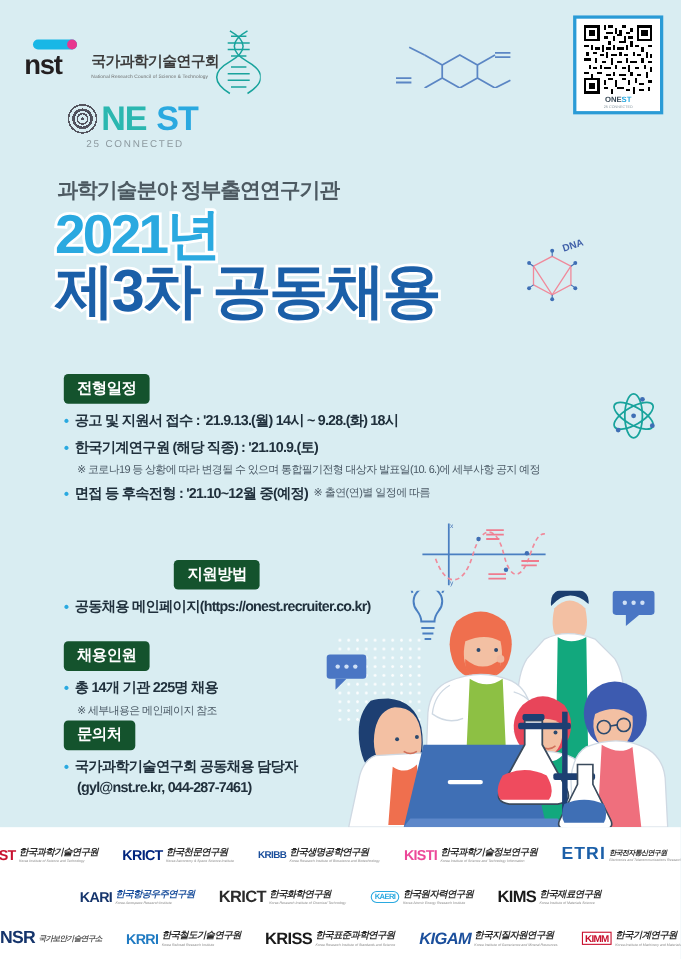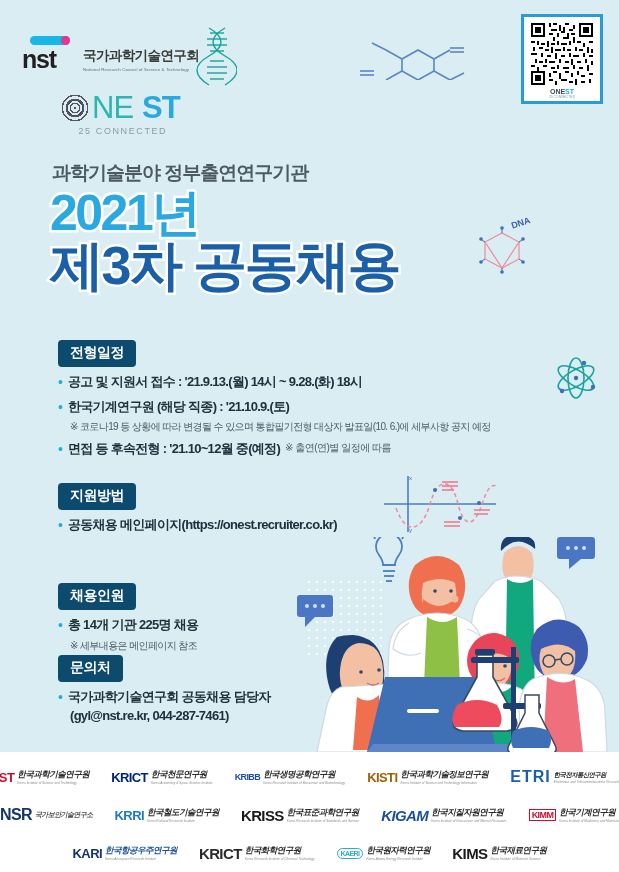--- a/index.html
+++ b/index.html
@@ -25,41 +25,41 @@
   .nst-kr .k1{font-size:13.5px;font-weight:bold;letter-spacing:-0.6px;display:block;}
   .nst-kr .k2{font-size:4.4px;letter-spacing:0.1px;display:block;color:#6b6b6b;margin-top:2px;}
 
   .onest{position:absolute;left:60px;top:92px;}
   .onest-row{display:flex;align-items:center;gap:2px;}
   .onest-o{width:30px;height:30px;border-radius:50%;
      background:
        radial-gradient(circle, transparent 0 7px, #4b4b58 7px 8px, transparent 8px),
        repeating-radial-gradient(circle at 50% 50%, #55555f 0 1.4px, transparent 1.4px 4px);
      position:relative;}
-  .onest-ne{font-size:31px;font-weight:normal;color:#2bb7b0;letter-spacing:-1px;line-height:1;}
+  .onest-ne{font-size:31px;font-weight:bold;color:#2bb7b0;letter-spacing:-1px;line-height:1;}
   .onest-st{font-size:31px;font-weight:bold;color:#2aa9e0;letter-spacing:-1px;line-height:1;margin-left:7px;}
   .onest-sub{font-size:9px;color:#8d9aa0;letter-spacing:1.6px;text-align:center;margin-top:3px;margin-left:6px;}
 
   .qr-box{position:absolute;right:16px;top:14px;width:82px;height:90px;border:3px solid #2a9bd6;background:#fff;
           display:flex;flex-direction:column;align-items:center;justify-content:flex-start;padding-top:4px;box-sizing:border-box;}
   .qr-img{width:66px;height:66px;}
   .qr-cap{font-size:7px;font-weight:bold;color:#3a4a57;margin-top:1px;}
   .qr-cap b{color:#2aa9e0;}
   .qr-sub{font-size:3.4px;color:#8b9aa3;}
 
   
   .pre-title{position:absolute;left:52px;top:160px;font-size:19px;font-weight:bold;color:#4d5a62;letter-spacing:-1px;}
   .title1{position:absolute;left:50px;top:188px;font-size:50px;font-weight:bold;color:#2aa9e0;letter-spacing:-2.5px;
           -webkit-text-stroke:5px #ffffff;paint-order:stroke fill;line-height:1;}
   .title2{position:absolute;left:50px;top:238px;font-size:54px;font-weight:bold;color:#1b5fa8;letter-spacing:-2.5px;
           -webkit-text-stroke:5px #ffffff;paint-order:stroke fill;line-height:1;}
 
   
   .sec{position:absolute;left:58px;}
-  .badge{display:inline-block;background:#0c4a6e;color:#fff;font-size:14px;font-weight:bold;
+  .badge{display:inline-block;background:#14532d;color:#fff;font-size:14px;font-weight:bold;
          padding:4px 12px 5px;border-radius:4px;letter-spacing:-0.5px;}
   .line{display:flex;align-items:flex-start;gap:5px;margin-top:7px;}
   .dot{color:#2aa9e0;font-size:14px;line-height:1.25;}
   .ltxt{font-size:13px;font-weight:bold;color:#20303c;letter-spacing:-0.7px;line-height:1.3;}
   .note{font-size:10px;color:#4b5a66;letter-spacing:-0.6px;margin:4px 0 0 12px;font-weight:normal;}
   .sub2{font-size:13px;font-weight:bold;color:#20303c;letter-spacing:-0.7px;margin-left:12px;line-height:1.45;}
   .inline-note{font-size:10px;color:#4b5a66;font-weight:normal;letter-spacing:-0.5px;}
 
   
   .footer{position:absolute;left:0;bottom:0;width:619px;height:120px;background:#ffffff;}
@@ -309,21 +309,21 @@
       <span class="ltxt">한국기계연구원 (해당 직종) : '21.10.9.(토)</span>
     </div>
     <div class="note">※ 코로나19 등 상황에 따라 변경될 수 있으며 통합필기전형 대상자 발표일(10. 6.)에 세부사항 공지 예정</div>
     <div class="line">
       <span class="dot">•</span>
       <span class="ltxt">면접 등 후속전형 : '21.10~12월 중(예정)</span>
       <span class="inline-note">※ 출연(연)별 일정에 따름</span>
     </div>
   </div>
 
-  <div class="sec" style="top:483px;">
+  <div class="sec" style="top:509px;text-align:center;">
     <span class="badge">지원방법</span>
     <div class="line">
       <span class="dot">•</span>
       <span class="ltxt">공동채용 메인페이지(https://onest.recruiter.co.kr)</span>
     </div>
   </div>
 
   <div class="sec" style="top:583px;">
     <span class="badge">채용인원</span>
     <div class="line">
@@ -466,37 +466,68 @@
           </span>
       </div>
       <div class="logo">
         <span class="logo-mark" style="color:#1b4f9c;font-size:9px;">KRIBB</span>
         <span class="logo-kr">
             <span class="kr">한국생명공학연구원</span>
             <span class="en">Korea Research Institute of Bioscience and Biotechnology</span>
           </span>
       </div>
       <div class="logo">
-        <span class="logo-mark" style="color:#a16207;">KISTI</span>
+        <span class="logo-mark" style="color:#ec4899;">KISTI</span>
         <span class="logo-kr">
             <span class="kr">한국과학기술정보연구원</span>
             <span class="en">Korea Institute of Science and Technology Information</span>
           </span>
       </div>
       <div class="logo">
         <span class="logo-mark" style="color:#1b5fa8;font-size:16px;letter-spacing:1px;">ETRI</span>
         <span class="logo-kr">
             <span class="kr" style="font-size:6.4px;">한국전자통신연구원</span>
             <span class="en">Electronics and Telecommunications Research Institute</span>
           </span>
       </div>
     </div>
 
     <div class="logo-row">
       <div class="logo">
+        <span class="logo-mark" style="color:#15346b;">KARI</span>
+        <span class="logo-kr">
+            <span class="kr" style="color:#1b4f9c;">한국항공우주연구원</span>
+            <span class="en">Korea Aerospace Research Institute</span>
+          </span>
+      </div>
+      <div class="logo">
+        <span class="logo-mark" style="color:#2b2b2b;font-size:15px;">KRICT</span>
+        <span class="logo-kr">
+            <span class="kr">한국화학연구원</span>
+            <span class="en">Korea Research Institute of Chemical Technology</span>
+          </span>
+      </div>
+      <div class="logo">
+        <span class="logo-mark" style="color:#2aa9e0;font-size:7px;border:1px solid #2aa9e0;border-radius:7px;padding:1px 3px;">KAERI</span>
+        <span class="logo-kr">
+            <span class="kr">한국원자력연구원</span>
+            <span class="en">Korea Atomic Energy Research Institute</span>
+          </span>
+      </div>
+      <div class="logo">
+        <span class="logo-mark" style="color:#1a1a1a;font-size:15px;">KIMS</span>
+        <span class="logo-kr">
+            <span class="kr">한국재료연구원</span>
+            <span class="en">Korea Institute of Materials Science</span>
+          </span>
+      </div>
+    </div>
+
+    <div class="logo-row">
+      <div class="logo">
         <span class="logo-mark" style="color:#15346b;font-size:16px;">NSR</span>
         <span class="logo-kr">
             <span class="kr" style="font-size:7px;color:#555;">국가보안기술연구소</span>
           </span>
       </div>
       <div class="logo">
         <span class="logo-mark" style="color:#1f7ac2;">KRRI</span>
         <span class="logo-kr">
             <span class="kr">한국철도기술연구원</span>
             <span class="en">Korea Railroad Research Institute</span>
@@ -517,46 +548,15 @@
           </span>
       </div>
       <div class="logo">
         <span class="logo-mark" style="color:#c8102e;border:1.5px solid #c8102e;padding:0 2px;font-size:9px;">KIMM</span>
         <span class="logo-kr">
             <span class="kr">한국기계연구원</span>
             <span class="en">Korea Institute of Machinery and Materials</span>
           </span>
       </div>
     </div>
-
-    <div class="logo-row">
-      <div class="logo">
-        <span class="logo-mark" style="color:#15346b;">KARI</span>
-        <span class="logo-kr">
-            <span class="kr" style="color:#1b4f9c;">한국항공우주연구원</span>
-            <span class="en">Korea Aerospace Research Institute</span>
-          </span>
-      </div>
-      <div class="logo">
-        <span class="logo-mark" style="color:#2b2b2b;font-size:15px;">KRICT</span>
-        <span class="logo-kr">
-            <span class="kr">한국화학연구원</span>
-            <span class="en">Korea Research Institute of Chemical Technology</span>
-          </span>
-      </div>
-      <div class="logo">
-        <span class="logo-mark" style="color:#2aa9e0;font-size:7px;border:1px solid #2aa9e0;border-radius:7px;padding:1px 3px;">KAERI</span>
-        <span class="logo-kr">
-            <span class="kr">한국원자력연구원</span>
-            <span class="en">Korea Atomic Energy Research Institute</span>
-          </span>
-      </div>
-      <div class="logo">
-        <span class="logo-mark" style="color:#1a1a1a;font-size:15px;">KIMS</span>
-        <span class="logo-kr">
-            <span class="kr">한국재료연구원</span>
-            <span class="en">Korea Institute of Materials Science</span>
-          </span>
-      </div>
-    </div>
   </div>
 
 </div>
 
 </body></html>

